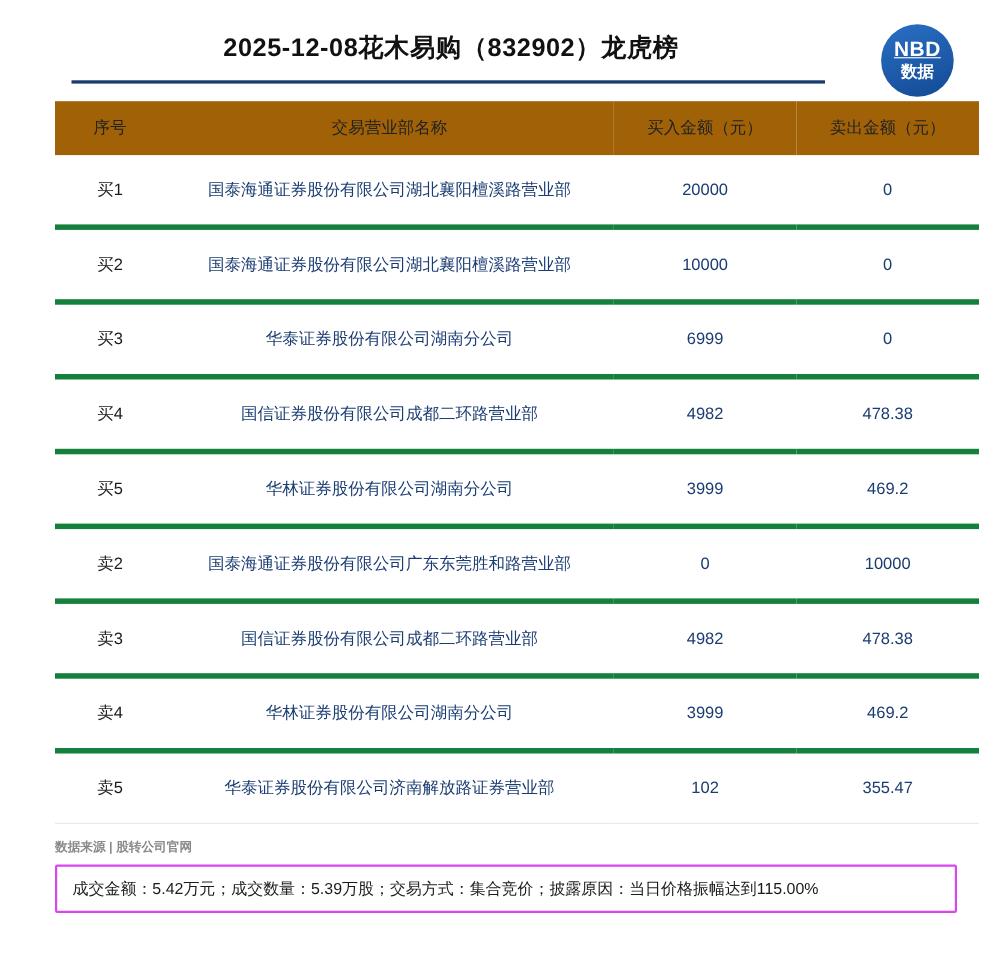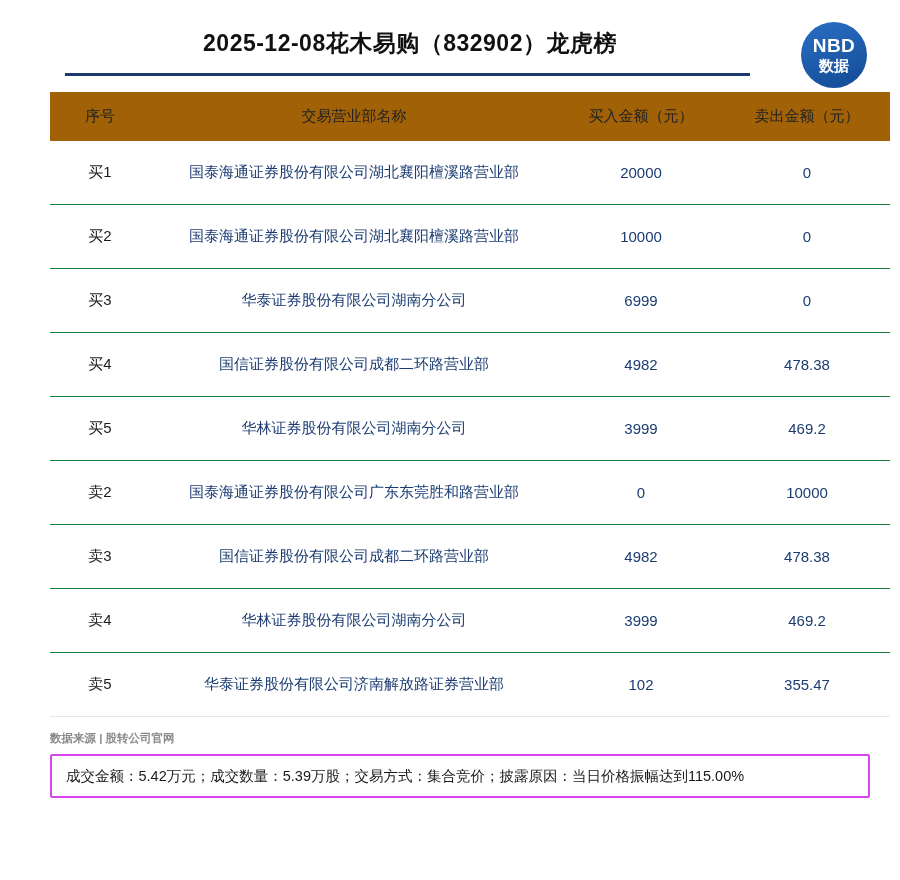--- a/index.html
+++ b/index.html
@@ -57,20 +57,21 @@
     display: flex;
     flex-direction: column;
     align-items: center;
     justify-content: center;
     line-height: 1.05;
   }
   .logo-top {
     font-size: 19px;
     font-weight: bold;
     letter-spacing: 0.5px;
+    text-decoration: underline;
   }
   .logo-bot {
     font-size: 15px;
     font-weight: bold;
     margin-top: 2px;
   }
 
   
   .table-wrap {
     padding: 0 30px;
@@ -88,21 +89,21 @@
     color: #222222;
     height: 47px;
     text-align: center;
     border: none;
   }
   table.lhb td {
     height: 61px;
     text-align: center;
     font-size: 15px;
     color: #1b3c72;
-    border-bottom: 1px solid #15803d;
+    border-bottom: 5px solid #15803d;
   }
   table.lhb tr.row td.c-idx {
     color: #1a1a1a;
   }
   table.lhb tr:last-child td {
     border-bottom: 1px solid #e3e8ee;
   }
   .col-idx { width: 100px; }
   .col-name { width: 408px; }
   .col-buy { width: 166px; }

